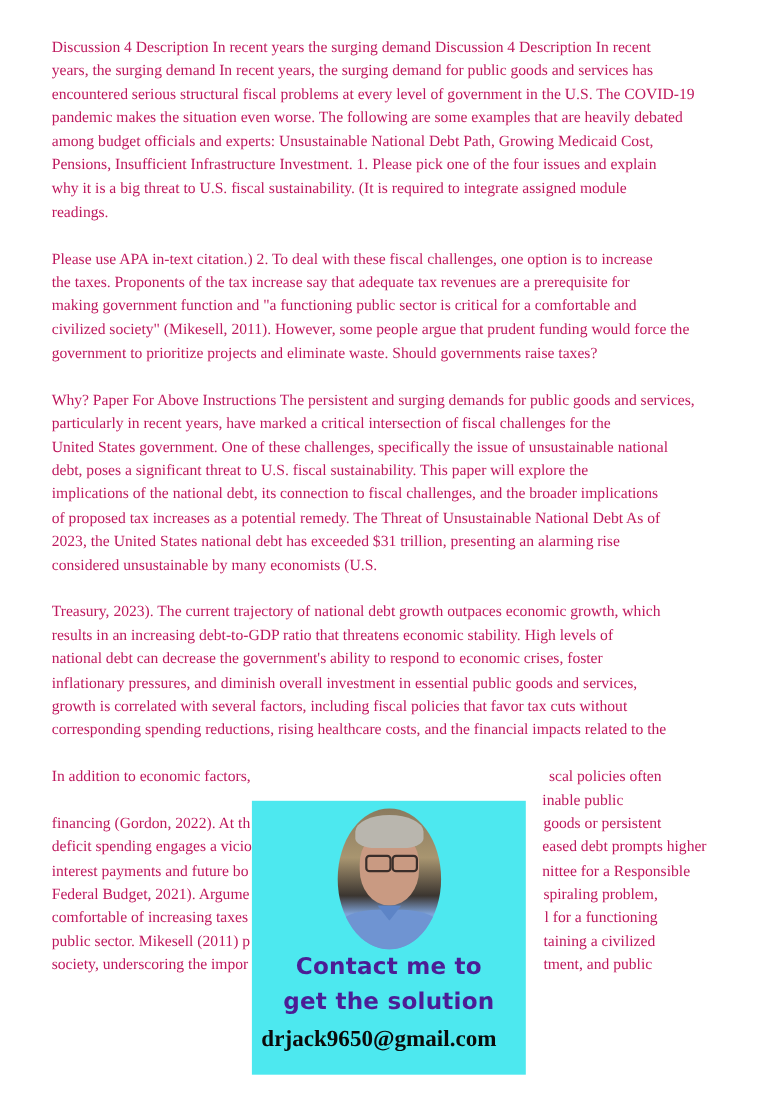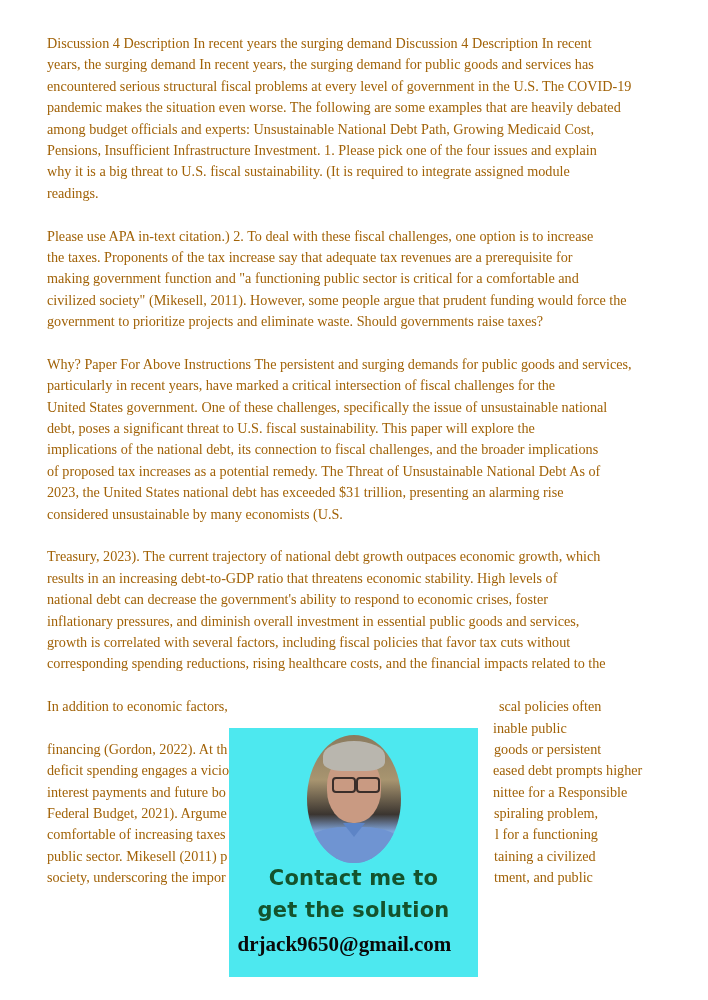--- a/index.html
+++ b/index.html
@@ -20,21 +20,21 @@
       background: #ffffff;
     }
     .doc {
       position: absolute;
       left: 47px;
       top: 33px;
       width: 640px;
       font-family: "Liberation Serif", "DejaVu Serif", serif;
       font-size: 14.2px;
       line-height: 21.4px;
-      color: #a16207;
+      color: #be185d;
     }
     .para {
       margin: 0 0 21.4px 0;
     }
     .line {
       display: block;
       white-space: nowrap;
       height: 21.4px;
     }
     .split-line {
@@ -110,21 +110,21 @@
       clip-path: polygon(0 0, 100% 0, 50% 100%);
     }
     .contact-line {
       position: absolute;
       left: 0;
       width: 249px;
       text-align: center;
       font-family: "DejaVu Sans", "Liberation Sans", sans-serif;
       font-weight: bold;
       font-size: 21px;
-      color: #14532d;
+      color: #4c1d95;
       letter-spacing: 0.2px;
     }
     .contact-line.l1 { top: 138px; }
     .contact-line.l2 { top: 170px; }
     .email {
       position: absolute;
       left: 0;
       top: 204px;
       width: 231px;
       text-align: center;

